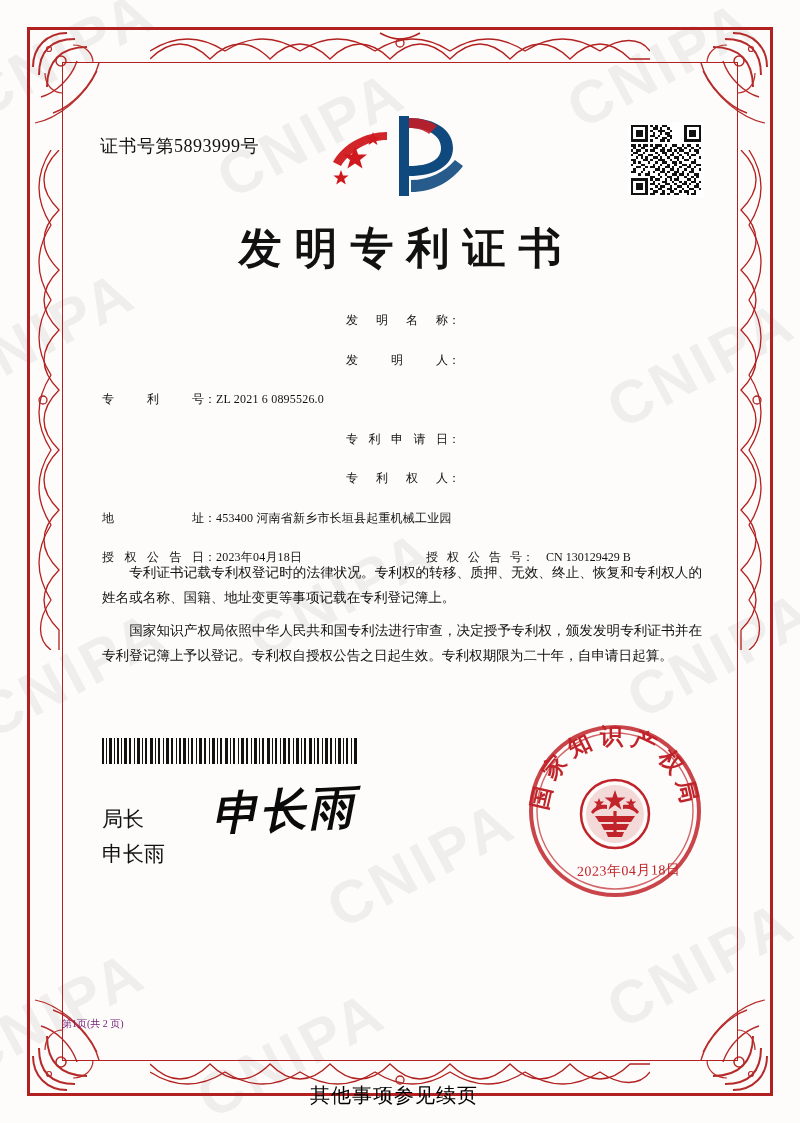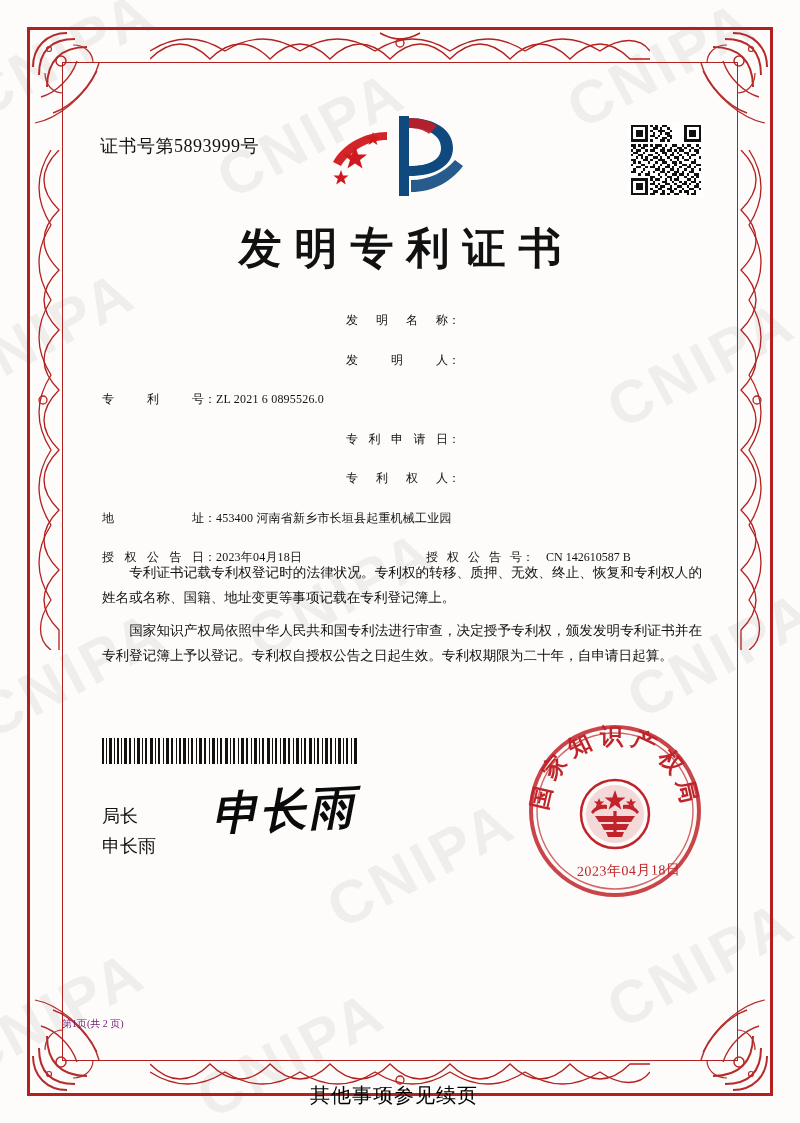--- a/index.html
+++ b/index.html
@@ -213,21 +213,21 @@
     left: 40px;
     top: 676px;
     width: 255px;
     height: 26px;
   }
 
   .sign-block {
     position: absolute;
     left: 40px;
     top: 740px;
-    font-size: 18px;
+    font-size: 21px;
     line-height: 1.65;
     color: #111;
   }
 
   .signature {
     position: absolute;
     left: 150px;
     top: 718px;
     font-size: 46px;
     font-family: "DejaVu Serif", serif;
@@ -651,21 +651,21 @@
         <span class="field-label">地址</span>
         <span class="field-colon">：</span>
         <span class="field-value">453400 河南省新乡市长垣县起重机械工业园</span>
       </div>
       <div class="field-row double">
         <span class="field-label">授权公告日</span>
         <span class="field-colon">：</span>
         <span class="field-value">2023年04月18日</span>
         <span class="field-label2">授权公告号</span>
         <span class="field-colon">：</span>
-        <span class="field-value2">CN 142610587 B</span>
+        <span class="field-value2">CN 130129429 B</span>
       </div>
     </div>
 
     <div class="paragraphs">
       <p>专利证书记载专利权登记时的法律状况。专利权的转移、质押、无效、终止、恢复和专利权人的姓名或名称、国籍、地址变更等事项记载在专利登记簿上。</p>
       <p>国家知识产权局依照中华人民共和国专利法进行审查，决定授予专利权，颁发发明专利证书并在专利登记簿上予以登记。专利权自授权公告之日起生效。专利权期限为二十年，自申请日起算。</p>
     </div>
 
     <svg class="barcode" viewBox="0 0 255 26" preserveAspectRatio="none">
       <g fill="#111">

